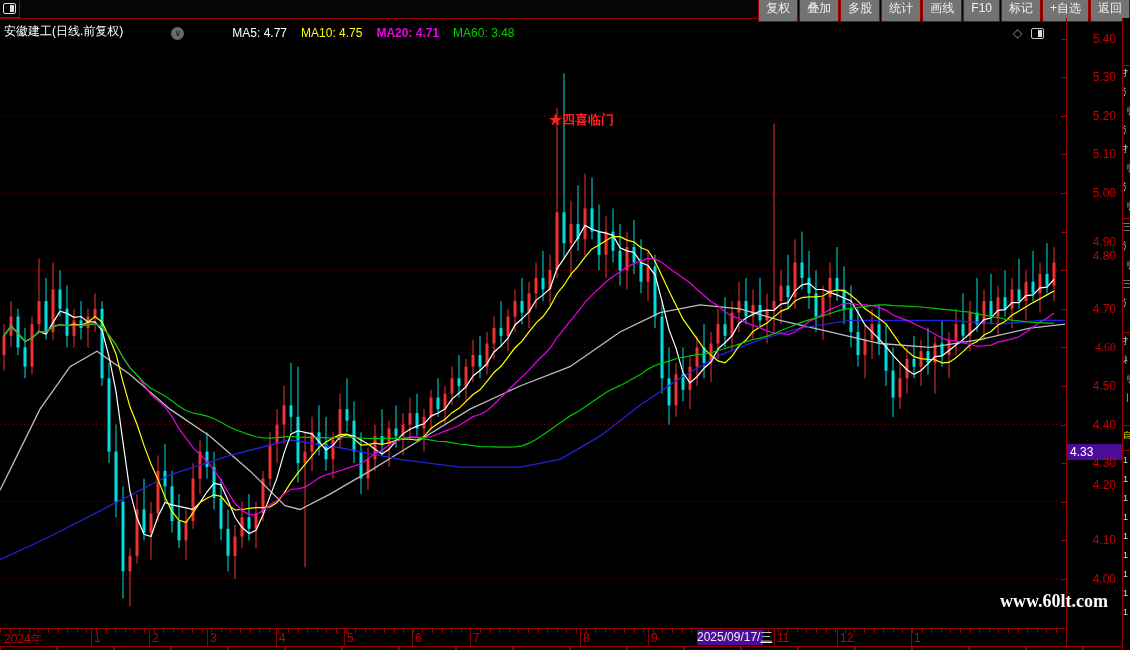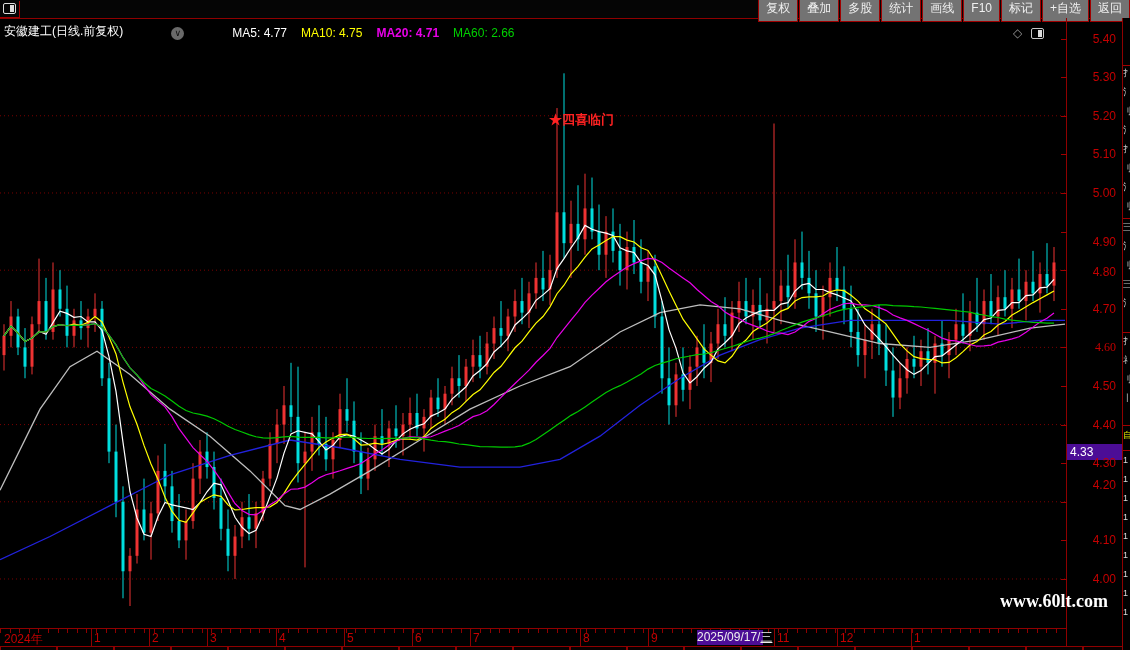--- a/index.html
+++ b/index.html
@@ -395,21 +395,21 @@
       <polyline points="0,559.68 50,536.5199999999998 110,505.63999999999976 170,474.76000000000005 230,455.4599999999998 290,440.01999999999975 340,447.73999999999995 400,459.32000000000005 460,467.03999999999985 520,467.03999999999985 560,459.32000000000005 600,436.15999999999985 640,405.2799999999998 680,378.26000000000005 720,355.09999999999985 760,339.65999999999985 800,328.07999999999976 850,320.3599999999999 900,320.3599999999999 950,320.3599999999999 1000,324.21999999999986 1040,320.3599999999999 1065,320.3599999999999" fill="none" stroke="#2222dd" stroke-width="1.3"></polyline>
       <polyline points="4,335.79999999999995 11,326.15000000000015 18,333.22666666666686 25,341.59000000000015 32,338.11600000000004 39,331.1680000000001 46,334.2560000000001 53,322.676 60,311.0959999999999 67,313.412 74,317.27199999999993 81,316.5 88,321.9040000000001 95,321.90399999999977 102,330.39599999999984 109,356.64399999999966 116,391.3840000000003 123,442.33599999999984 130,491.7439999999999 137,517.9920000000001 144,534.204 151,536.5200000000001 158,516.4479999999996 165,502.55199999999974 172,504.8679999999998 179,506.412 186,507.95599999999985 193,509.5 200,502.55199999999974 207,491.7439999999999 214,483.2519999999998 221,484.796 228,500.236 235,517.2200000000003 242,527.2560000000001 249,533.4319999999998 256,530.3439999999998 263,514.9040000000001 270,496.37599999999975 277,477.84799999999973 284,453.14400000000006 291,433.84399999999977 298,430.7560000000001 305,432.29999999999995 312,433.8440000000001 319,441.56399999999996 326,450.05600000000004 333,445.42399999999986 340,436.9319999999998 347,434.6159999999997 354,436.15999999999985 361,440.0200000000001 368,443.88000000000005 375,449.28399999999976 382,453.91599999999994 389,449.28399999999976 396,440.79200000000003 403,433.84399999999977 410,429.21199999999993 417,426.1239999999999 424,423.80800000000016 431,416.088 438,412.99999999999966 445,409.1400000000001 452,399.1039999999998 459,392.9279999999998 466,386.7519999999998 473,375.9439999999996 480,370.53999999999985 487,363.592 494,352.0120000000002 501,345.83599999999984 508,338.1159999999997 515,324.9920000000001 522,318.81599999999975 529,311.8679999999998 536,300.28800000000007 543,294.88399999999996 550,288.70799999999963 557,268.6359999999998 564,258.59999999999985 571,247.79200000000003 578,237.7560000000001 585,225.40399999999974 592,229.26399999999967 599,231.57999999999976 606,233.12400000000028 613,235.43999999999966 620,247.7919999999997 627,250.88000000000002 634,252.42399999999986 641,262.46000000000015 648,265.5480000000001 655,274.8120000000001 662,301.06 669,329.62400000000025 676,348.15199999999993 683,372.8559999999996 690,382.89199999999954 697,376.71600000000024 704,368.22399999999976 711,362.0480000000001 718,348.9240000000002 725,342.7479999999999 732,335.7999999999996 739,323.4479999999999 746,318.0439999999998 753,314.1839999999999 760,311.0959999999999 767,310.324 774,310.324 781,304.1480000000003 788,302.6039999999998 795,291.0239999999997 802,284.84799999999973 809,283.30399999999986 816,289.4799999999999 823,289.47999999999956 830,292.56799999999987 837,294.88399999999996 844,297.972 851,301.05999999999966 858,312.63999999999976 865,324.99199999999973 872,331.94 879,338.8879999999999 886,346.6080000000001 893,355.09999999999985 900,362.82000000000005 907,369.768 914,374.3999999999998 921,370.53999999999985 928,363.592 935,356.64400000000006 942,355.8719999999998 949,350.468 956,345.06399999999996 963,339.65999999999985 970,333.48399999999987 977,327.3079999999998 984,319.588 991,318.0439999999998 998,310.324 1005,309.5520000000001 1012,302.60400000000016 1019,302.60400000000016 1026,295.6559999999999 1033,294.88399999999996 1040,287.93600000000004 1047,287.1639999999998 1054,279.4439999999996" fill="none" stroke="#ffffff" stroke-width="1.2"></polyline>
       <polyline points="4,335.79999999999995 11,326.15000000000015 18,333.22666666666686 25,341.59000000000015 32,338.11600000000004 39,331.94 46,331.94 53,326.63250000000005 60,324.6488888888888 67,325.76399999999967 74,324.21999999999986 81,325.3779999999999 88,322.28999999999985 95,316.5 102,321.9040000000001 109,336.95799999999997 116,353.94199999999984 123,382.11999999999995 130,406.82399999999967 137,424.19399999999996 144,445.42399999999986 151,463.9519999999999 158,479.3919999999999 165,497.1479999999996 172,511.42999999999995 179,520.3079999999998 186,522.2379999999998 193,512.9739999999997 200,502.5520000000001 207,498.30600000000004 214,494.8320000000002 221,496.37599999999975 228,504.8679999999998 235,509.8859999999998 242,509.5 249,508.3419999999996 256,507.5699999999997 263,507.5699999999997 270,506.7980000000001 277,502.5520000000001 284,493.28800000000007 291,482.09399999999977 298,472.82999999999976 305,464.33800000000036 312,455.8459999999999 319,447.3539999999998 326,441.94999999999936 333,438.0899999999998 340,434.61600000000004 347,434.2299999999999 354,438.8620000000001 361,445.03800000000007 368,444.6519999999996 375,443.1080000000001 382,444.2659999999998 389,442.722 396,440.4059999999999 403,438.8620000000001 410,439.2479999999999 417,440.01999999999975 424,436.54599999999965 431,428.44 438,423.4219999999997 445,419.176 452,412.6140000000002 459,408.3679999999998 466,401.42000000000024 473,394.472 480,389.84000000000015 487,381.34800000000007 494,372.4700000000002 501,366.2939999999998 508,357.02999999999946 515,347.7659999999998 522,341.204 529,331.94 536,323.0619999999998 543,316.49999999999966 550,306.84999999999985 557,293.72599999999994 564,285.23399999999987 571,274.03999999999985 578,266.3199999999997 585,257.0559999999997 592,248.94999999999973 599,245.0899999999998 606,240.4580000000003 613,236.59799999999973 620,236.59799999999973 627,240.07199999999983 634,242.0019999999998 641,247.79200000000003 648,250.49399999999955 655,261.3020000000001 662,275.96999999999946 669,291.0239999999997 676,305.3059999999997 683,319.2019999999999 690,328.85200000000003 697,338.8879999999999 704,348.92399999999986 711,355.09999999999985 718,360.88999999999976 725,362.8199999999997 732,356.2579999999999 739,345.83599999999984 746,340.046 753,331.55399999999986 760,326.9219999999997 767,323.0619999999998 774,316.8859999999998 781,311.0959999999999 788,308.39399999999966 795,301.06 802,297.58599999999984 809,296.81399999999996 816,296.81399999999996 823,296.04200000000003 830,291.796 837,289.8659999999997 844,290.6379999999999 851,295.26999999999975 858,301.05999999999966 865,308.7799999999998 872,313.412 879,318.42999999999995 886,323.83400000000006 893,333.86999999999995 900,343.9059999999999 907,350.8539999999998 914,356.64400000000006 921,358.574 928,359.3459999999999 935,359.732 942,362.8199999999997 949,362.4339999999999 956,357.8020000000004 963,351.6260000000001 970,345.06399999999996 977,341.5899999999998 984,335.028 991,331.55399999999986 998,324.9920000000001 1005,321.518 1012,314.95599999999985 1019,311.0959999999999 1026,306.84999999999985 1033,302.6039999999998 1040,298.7439999999996 1047,294.8840000000003 1054,291.02400000000006" fill="none" stroke="#ffff00" stroke-width="1.2"></polyline>
       <polyline points="4,335.79999999999995 11,326.15000000000015 18,333.22666666666686 25,341.59000000000015 32,338.11600000000004 39,331.94 46,331.94 53,326.63250000000005 60,324.6488888888888 67,325.76399999999967 74,325.2727272727272 81,325.5066666666664 88,324.81384615384604 95,323.6685714285711 102,327.3079999999998 109,335.0762499999999 116,344.88235294117635 123,357.4588888888888 130,367.8989473684209 137,374.97900000000016 144,384.82199999999983 151,394.66499999999985 158,400.8409999999999 165,406.824 172,416.66700000000003 179,428.6329999999999 186,438.0899999999998 193,447.5469999999997 200,454.68799999999953 207,461.24999999999966 214,470.12799999999953 221,480.16400000000016 228,492.13000000000005 235,503.5169999999999 242,510.46500000000015 249,514.325 256,514.9040000000001 263,510.27199999999993 270,504.67499999999995 277,500.42899999999986 284,494.05999999999966 291,489.2349999999999 298,488.84899999999976 305,487.11199999999974 312,482.6730000000001 319,477.84800000000007 326,474.76000000000005 333,472.82999999999976 340,470.7070000000002 347,468.39100000000013 354,466.07500000000005 361,463.56599999999975 368,458.7409999999997 375,453.72299999999973 382,450.0559999999997 389,445.0379999999997 396,441.1779999999995 403,438.47599999999994 410,436.93200000000013 417,437.12499999999966 424,437.704 431,436.73899999999986 438,434.037 445,431.1419999999999 452,428.44 459,425.54500000000024 466,420.91300000000007 473,416.66700000000003 480,414.54400000000015 487,410.68400000000025 494,404.5079999999999 501,397.3670000000001 508,390.22599999999994 515,383.4709999999999 522,376.90900000000045 529,370.15400000000045 536,362.2410000000004 543,355.486 550,348.3450000000002 557,337.537 564,328.85200000000003 571,320.1669999999997 578,311.6749999999996 585,302.41099999999994 592,295.0769999999999 599,288.5150000000001 606,281.7599999999997 613,276.54899999999986 620,271.7239999999998 627,266.8989999999997 634,263.6179999999998 641,260.91599999999994 648,258.407 655,259.17899999999986 662,262.46000000000015 669,268.05700000000013 676,272.8820000000002 683,277.8999999999998 690,282.72499999999985 697,289.4799999999999 704,295.463 711,301.44600000000014 718,305.69199999999984 725,312.06100000000004 732,316.11399999999986 739,318.42999999999995 746,322.676 753,325.3779999999999 760,327.8870000000002 767,330.9750000000002 774,332.90499999999946 781,333.09799999999973 788,334.64199999999954 795,331.93999999999966 802,326.9219999999997 809,321.3249999999997 816,318.42999999999995 823,313.7980000000001 830,309.3590000000002 837,306.46400000000006 844,303.7620000000002 851,303.1829999999998 858,304.7269999999997 865,304.9199999999999 872,305.4989999999999 879,307.6219999999998 886,310.32399999999967 893,314.95599999999985 900,317.85099999999994 907,320.3599999999999 914,323.6409999999998 921,326.922 928,330.203 935,334.25599999999974 942,338.1159999999997 949,340.4319999999998 956,340.81799999999987 963,342.7479999999999 970,344.4849999999999 977,346.222 984,345.8360000000002 991,345.0640000000003 998,342.1689999999998 1005,340.625 1012,338.8879999999999 1019,336.76499999999976 1026,332.32600000000014 1033,327.1150000000003 1040,321.9040000000001 1047,318.23699999999974 1054,313.02599999999984" fill="none" stroke="#e800e8" stroke-width="1.2"></polyline>
       <polyline points="4,335.79999999999995 11,326.15000000000015 18,333.22666666666686 25,341.59000000000015 32,338.11600000000004 39,331.94 46,331.94 53,326.63250000000005 60,324.6488888888888 67,325.76399999999967 74,325.2727272727272 81,325.5066666666664 88,324.81384615384604 95,323.6685714285711 102,327.3079999999998 109,335.0762499999999 116,344.88235294117635 123,357.4588888888888 130,367.8989473684209 137,374.97900000000016 144,382.48761904761886 151,388.4363636363637 158,392.0217391304346 165,395.95166666666677 172,400.95679999999993 179,406.3192307692306 186,410.5696296296295 193,412.99999999999966 200,414.3310344827586 207,416.088 214,418.7277419354838 221,422.1674999999999 228,426.21757575757573 235,429.4617647058821 242,431.9691428571428 249,434.65888888888884 256,436.78594594594585 263,437.88684210526304 270,438.04051282051296 277,437.704 284,436.9131707317075 291,436.43571428571437 298,437.0576744186048 305,437.3881818181819 312,437.2751111111111 319,437.41869565217405 326,437.8846808510638 333,437.9291666666666 340,437.3416326530612 347,437.0091999999999 354,437.2952941176469 361,438.0899999999998 368,438.4905660377356 375,438.4474074074072 382,438.5461818181816 389,438.3657142857143 396,438.3270175438597 403,438.0899999999998 410,437.6647457627119 417,437.51100000000014 424,438.86199999999974 431,440.213 438,441.2423333333336 445,441.69266666666675 452,442.5933333333335 459,444.00866666666684 466,444.58766666666685 473,445.6813333333335 480,446.6463333333333 487,446.7749999999998 494,446.90366666666625 501,447.03233333333276 508,447.03233333333276 515,446.90366666666625 522,445.80999999999966 529,443.17233333333286 536,439.44099999999975 543,434.7446666666665 550,429.98399999999987 557,425.0303333333333 564,420.2053333333329 571,415.38033333333317 578,411.52033333333287 585,406.88833333333304 592,402.06333333333333 599,397.30266666666705 606,392.47766666666695 613,388.6819999999998 620,385.65833333333285 627,381.9913333333328 634,378.06699999999915 641,373.94966666666625 648,369.1246666666662 655,365.45766666666583 662,363.1416666666661 669,361.08299999999963 676,358.76699999999954 683,357.28733333333315 690,356.00066666666623 697,354.7139999999994 704,354.0063333333325 711,352.7839999999994 718,350.46799999999934 725,348.53799999999904 732,346.54366666666635 739,344.1633333333325 746,341.782999999999 753,339.53133333333267 760,338.05166666666594 767,336.1859999999997 774,333.6769999999994 781,330.4603333333329 788,327.7583333333327 795,324.8633333333326 802,322.09699999999964 809,319.845333333333 816,317.8509999999996 823,315.7279999999997 830,313.4763333333334 837,311.1603333333333 844,309.3590000000002 851,308.2653333333332 858,307.36466666666684 865,306.46400000000006 872,305.56333333333333 879,304.8556666666665 886,304.9199999999999 893,305.6276666666661 900,305.8206666666663 907,306.078 914,306.7213333333334 921,306.9786666666667 928,307.7506666666673 935,308.4583333333334 942,309.1660000000003 949,309.9380000000002 956,310.71000000000015 963,311.482 970,312.1896666666669 977,314.05533333333307 984,315.02033333333287 991,316.56433333333274 998,317.52933333333254 1005,319.2019999999992 1012,320.16699999999935 1019,320.9389999999989 1026,321.7753333333326 1033,322.48299999999944 1040,322.54733333333286 1047,323.19066666666663 1054,323.1906666666663" fill="none" stroke="#00c800" stroke-width="1.2"></polyline>
     </svg>
 
   <div id="header">
     <span id="stock-title">安徽建工(日线.前复权)</span>
     <span id="collapse">∨</span>
-    <span id="ma-legend"><span class="ma-item" style="color: rgb(255, 255, 255);">MA5: 4.77</span><span class="ma-item" style="color: rgb(255, 255, 0);">MA10: 4.75</span><span class="ma-item" style="color: rgb(232, 0, 232); font-weight: bold;">MA20: 4.71</span><span class="ma-item" style="color: rgb(0, 208, 0);">MA60: 2.66</span></span>
+    <span id="ma-legend"><span class="ma-item" style="color: rgb(255, 255, 255);">MA5: 4.77</span><span class="ma-item" style="color: rgb(255, 255, 0);">MA10: 4.75</span><span class="ma-item" style="color: rgb(232, 0, 232); font-weight: bold;">MA20: 4.71</span><span class="ma-item" style="color: rgb(0, 208, 0);">MA60: 3.48</span></span>
   </div>
 
   <div id="overlay-icons">
     <span>◇</span>
     <span class="wicon" style="border-color:#c8c8c8;"></span>
   </div>
 
   <div id="annotation" style="left: 549px; top: 111px; color: rgb(255, 34, 34);">★四喜临门</div>
 
   <div id="vborder"></div>
@@ -420,21 +420,21 @@
       <div class="plabel" style="top: 53.18px;">5.30</div>
       <div class="ptick" style="top: 59.18px;"></div>
       <div class="plabel" style="top: 91.78px;">5.20</div>
       <div class="ptick" style="top: 97.78px;"></div>
       <div class="plabel" style="top: 130.38px;">5.10</div>
       <div class="ptick" style="top: 136.38px;"></div>
       <div class="plabel" style="top: 168.98px;">5.00</div>
       <div class="ptick" style="top: 174.98px;"></div>
       <div class="plabel" style="top: 218px;">4.90</div>
       <div class="ptick" style="top: 213.58px;"></div>
-      <div class="plabel" style="top: 248px;">4.80</div>
+      <div class="plabel" style="top: 232px;">4.80</div>
       <div class="ptick" style="top: 252.18px;"></div>
       <div class="plabel" style="top: 284.78px;">4.70</div>
       <div class="ptick" style="top: 290.78px;"></div>
       <div class="plabel" style="top: 323.38px; font-family: Liberation Serif, serif;">4.60</div>
       <div class="ptick" style="top: 329.38px;"></div>
       <div class="plabel" style="top: 361.98px;">4.50</div>
       <div class="ptick" style="top: 367.98px;"></div>
       <div class="plabel" style="top: 400.58px;">4.40</div>
       <div class="ptick" style="top: 406.58px;"></div>
       <div class="plabel" style="top: 439.18px;">4.30</div>

